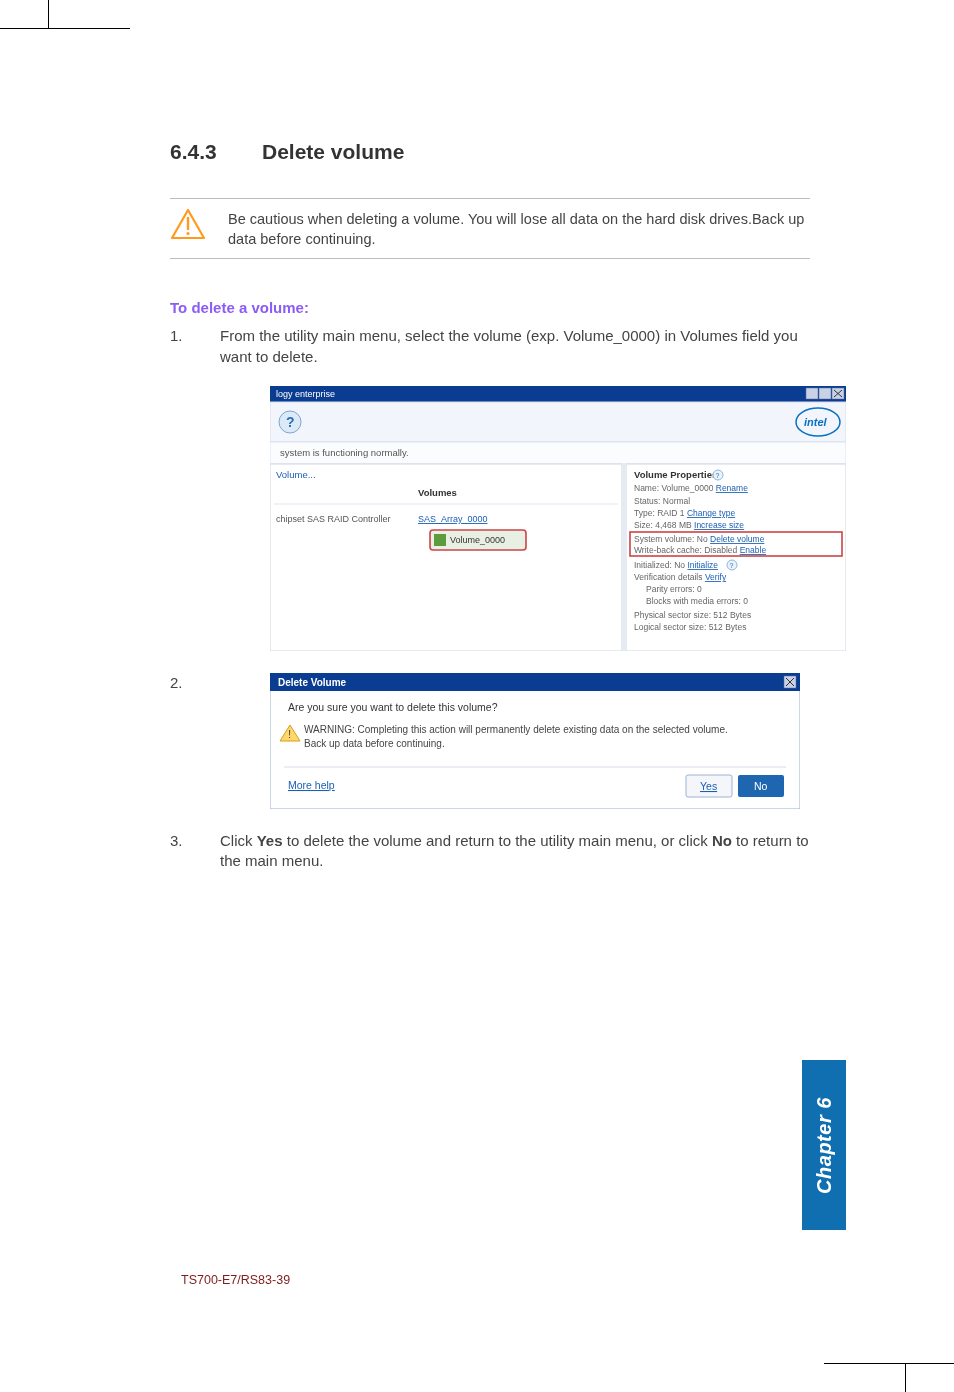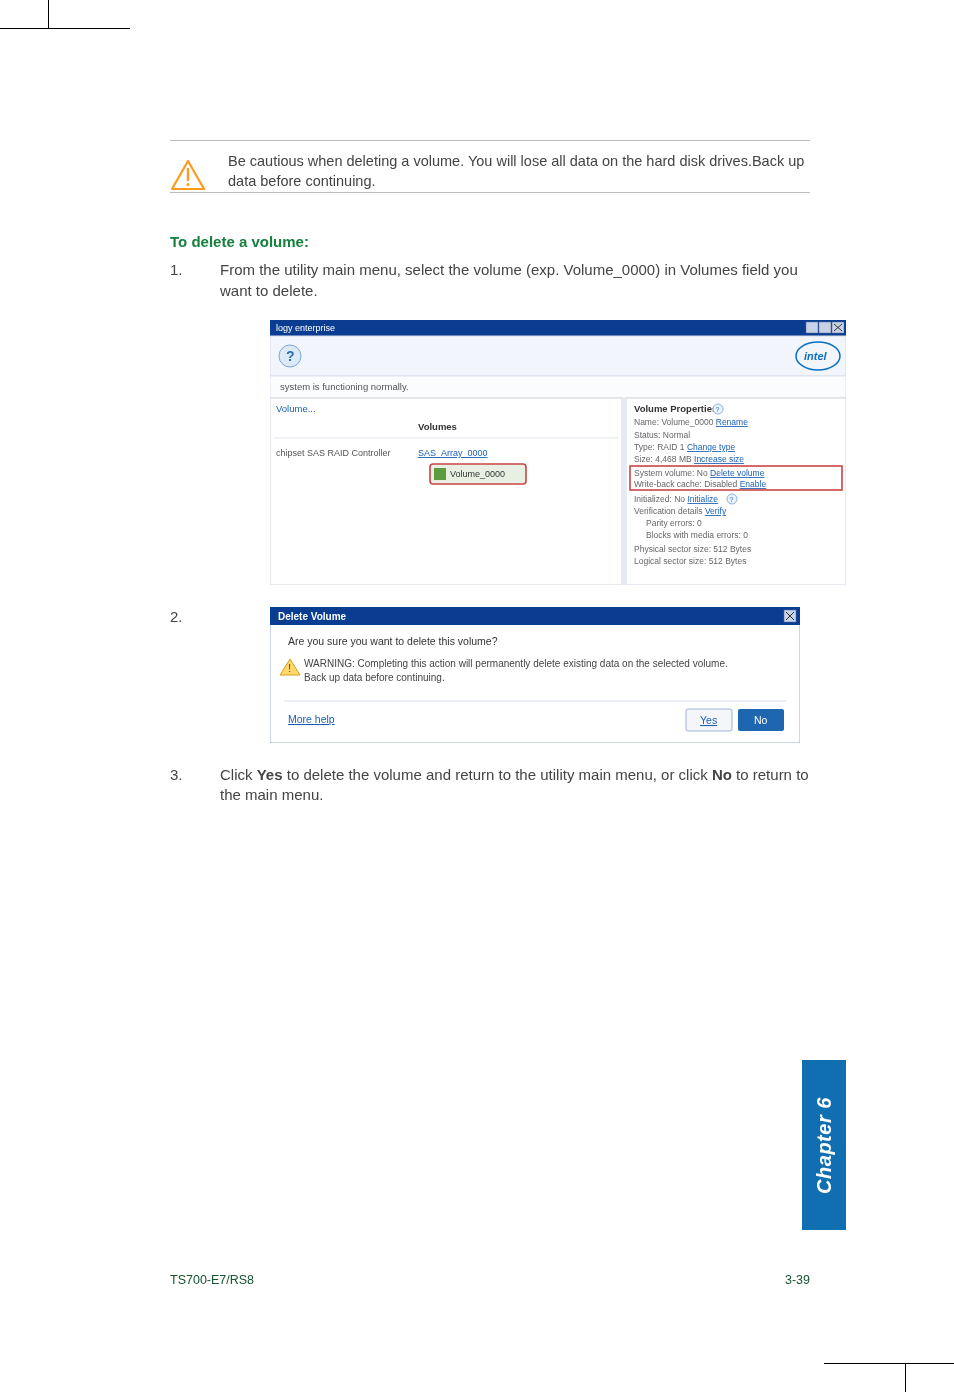--- a/index.html
+++ b/index.html
@@ -10,52 +10,55 @@
   .crop-top-h { position: absolute; top: 28px; left: 0; width: 130px; height: 1px; background: #000; }
   
   .crop-bot-v { position: absolute; bottom: 0; right: 48px; width: 1px; height: 28px; background: #000; }
   .crop-bot-h { position: absolute; bottom: 28px; right: 0; width: 130px; height: 1px; background: #000; }
 
   .content { position: absolute; left: 170px; top: 140px; width: 640px; }
 
   h2.section-title { font-size: 21px; font-weight: bold; color: #333; margin-bottom: 34px; }
   h2.section-title .num { display: inline-block; width: 92px; }
 
-  .warning-box { display: flex; align-items: flex-end; border-top: 1px solid #bcbcbc; border-bottom: 1px solid #bcbcbc; padding: 9px 4px 1px 0; margin-bottom: 40px; }
+  .warning-box { display: flex; align-items: flex-start; border-top: 1px solid #bcbcbc; border-bottom: 1px solid #bcbcbc; padding: 9px 4px 9px 0; margin-bottom: 40px; }
   .warn-icon { flex: 0 0 58px; display: flex; justify-content: flex-start; }
   .warn-text { font-size: 14.5px; line-height: 1.35; color: #444; padding-top: 2px; }
 
-  .subhead { font-size: 15px; font-weight: bold; color: #15803d; margin-bottom: 10px; }
+  .subhead { font-size: 15px; font-weight: bold; color: #8b5cf6; margin-bottom: 10px; }
 
   ol.steps { list-style: none; counter-reset: step; }
   ol.steps > li { position: relative; padding-left: 50px; font-size: 15px; line-height: 1.38; color: #444; margin-bottom: 14px; }
   ol.steps > li .num { position: absolute; left: 0; top: 0; }
   ol.steps > li .bold { font-weight: bold; }
 
   .shot-wrap { margin: 18px 0 22px 50px; }
   .shot-wrap svg { display: block; }
 
   .side-tab { position: absolute; right: 108px; top: 1060px; width: 44px; height: 170px; background: #0f6fb0; display: flex; align-items: center; justify-content: center; }
   .side-tab span { color: #fff; font-weight: bold; font-size: 20px; font-style: italic; transform: rotate(-90deg); white-space: nowrap; letter-spacing: 0.5px; }
 
-  .footer { position: absolute; left: 170px; width: 640px; bottom: 105px; display: flex; justify-content: space-between; font-size: 12.5px; color: #14532d; border-top: 0; }
+  .footer { position: absolute; left: 181px; width: 640px; bottom: 105px; display: flex; font-size: 12.5px; color: #7f1d1d; border-top: 0; }
   .footer .model { }
   .footer .pg { }
 </style>
 </head>
 <body>
 
 <div class="page">
   <div class="crop-top-v"></div>
   <div class="crop-top-h"></div>
   <div class="crop-bot-v"></div>
   <div class="crop-bot-h"></div>
 
   <div class="content">
 
+    <h2 class="section-title">
+      <span class="num">6.4.3</span><span>Delete volume</span>
+    </h2>
 
     <div class="warning-box">
       <div class="warn-icon">
         <svg width="36" height="32" viewBox="0 0 36 32">
           <path d="M18 2 L34 30 L2 30 Z" fill="none" stroke="#ff9a1f" stroke-width="2.2" stroke-linejoin="round"></path>
           <line x1="18" y1="10" x2="18" y2="21" stroke="#ff9a1f" stroke-width="2.4" stroke-linecap="round"></line>
           <circle cx="18" cy="25.5" r="1.6" fill="#ff9a1f"></circle>
         </svg>
       </div>
       <div class="warn-text">Be cautious when deleting a volume. You will lose all data on the hard disk drives.Back up data before continuing.</div>

